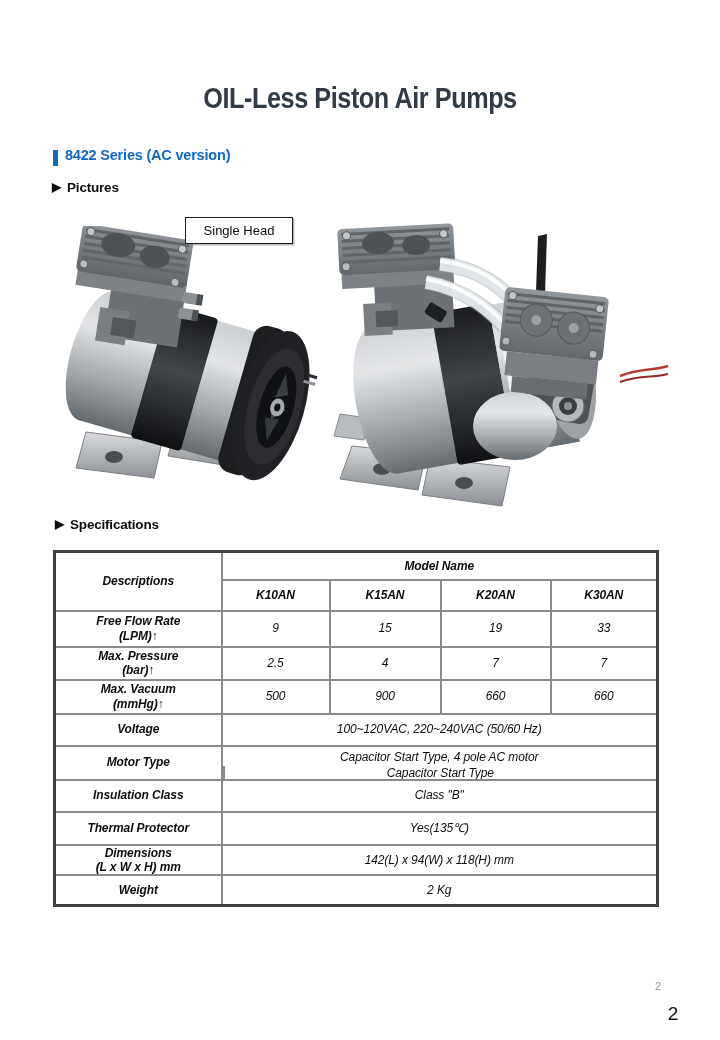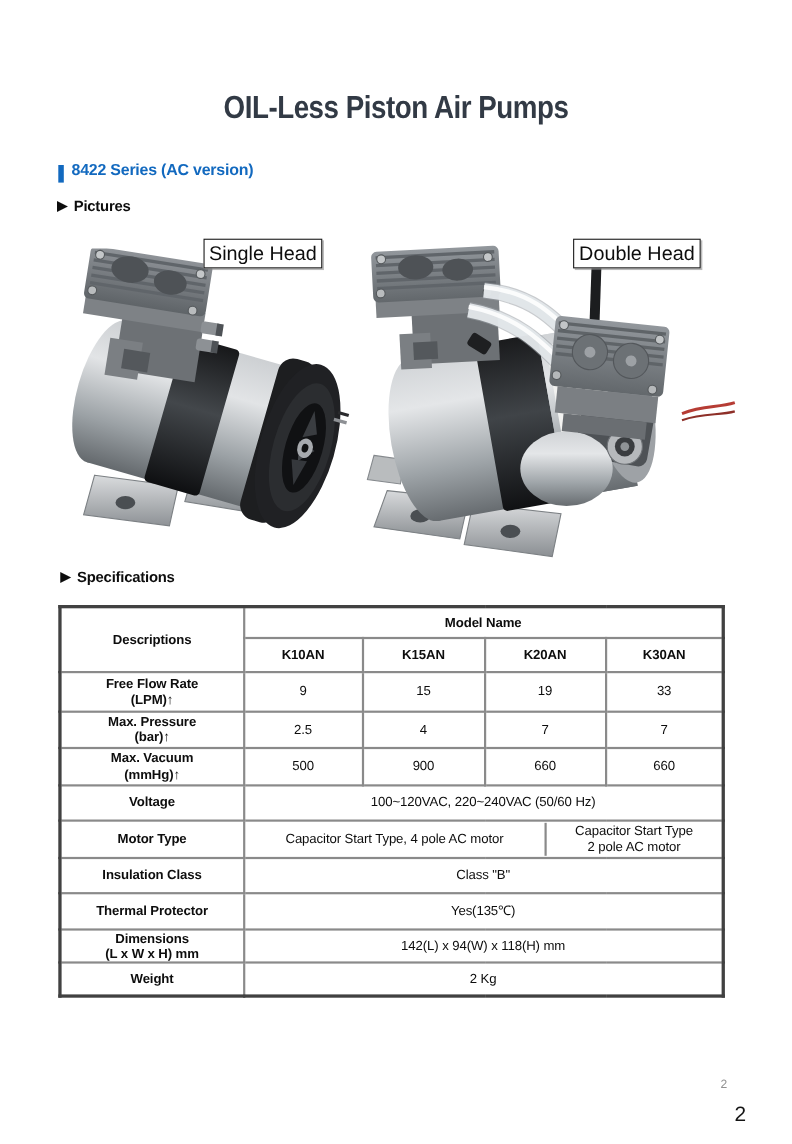--- a/index.html
+++ b/index.html
@@ -19,37 +19,37 @@
 
   
   .sub-heading { position:absolute; font-size:13.5px; font-weight:bold; color:#0d0d0d; letter-spacing:-0.2px; }
   .sub-heading .tri { font-size:12px; margin-right:6px; position:relative; top:-1px; }
   .pictures-heading { left:52px; top:180px; }
   .specs-heading { left:55px; top:517px; }
 
   
   .caption-box { position:absolute; top:217px; height:27px; background:#fff; border:1px solid #1a1a1a;
     box-shadow:1.5px 1.5px 0 rgba(130,130,130,.55); display:flex; align-items:center; justify-content:center;
-    font-size:18px; color:#0d0d0d; z-index:5; }
+    font-size:13px; color:#0d0d0d; z-index:5; }
   .caption-single { left:185px; width:108px; }
   .caption-double { left:521px; width:116px; }
 
   .pump-svg { position:absolute; }
   .pump-single { left:50px; top:226px; }
   .pump-double { left:330px; top:218px; }
 
   
   .spec-table { position:absolute; left:53px; top:550px; border-collapse:collapse; table-layout:fixed;
     border:3px solid #414141; }
   .spec-table td { border:2px solid #8a8a8a; text-align:center; vertical-align:middle;
-    font-size:12px; color:#0d0d0d; line-height:1.18; letter-spacing:-0.1px; overflow:hidden; }
+    font-size:12px; color:#0d0d0d; line-height:1.18; letter-spacing:-0.1px; overflow:hidden;font-style:italic; }
   .lbl { font-weight:bold; }
   .pre { white-space:pre-line; }
   .nopad { padding:0 !important; }
-  .split { display:flex; width:100%; height:30px; align-items:stretch; }
+  .split { display:flex; width:100%; height:30px; align-items:stretch;flex-direction:column; }
   .split-l { flex:0 0 62.8%; display:flex; align-items:center; justify-content:center; }
   .split-r { flex:1 1 auto; border-left:2px solid #8a8a8a; display:flex; align-items:center; justify-content:center; }
 
   
   .pageno-small { position:absolute; left:649px; top:980px; width:18px; text-align:center;
     font-size:11px; color:#919191; }
   .pageno-large { position:absolute; left:660px; top:1003px; width:26px; text-align:center;
     font-size:19px; color:#141414; }
 </style>
 </head>
@@ -230,23 +230,20 @@
       <circle cx="94" cy="58" r="4" fill="#b5b8ba" stroke="#54585b"></circle>
     </g>
 
     <path d="M 290 158 C 310 150, 322 153, 338 148" stroke="#b63c34" stroke-width="2.6" fill="none"></path>
     <path d="M 290 164 C 310 157, 324 160, 338 156" stroke="#8e2f28" stroke-width="2" fill="none"></path>
   </svg>
 
   <div class="caption-box caption-single">
     <span>Single Head</span>
   </div>
-  <div class="caption-box caption-double">
-    <span>Double Head</span>
-  </div>
 
   <div class="sub-heading specs-heading">
     <span class="tri">▶</span><span>Specifications</span>
   </div>
 
   <table class="spec-table">
     <colgroup>
       <col style="width:167px">
         <col style="width:108px">
         <col style="width:111px">

